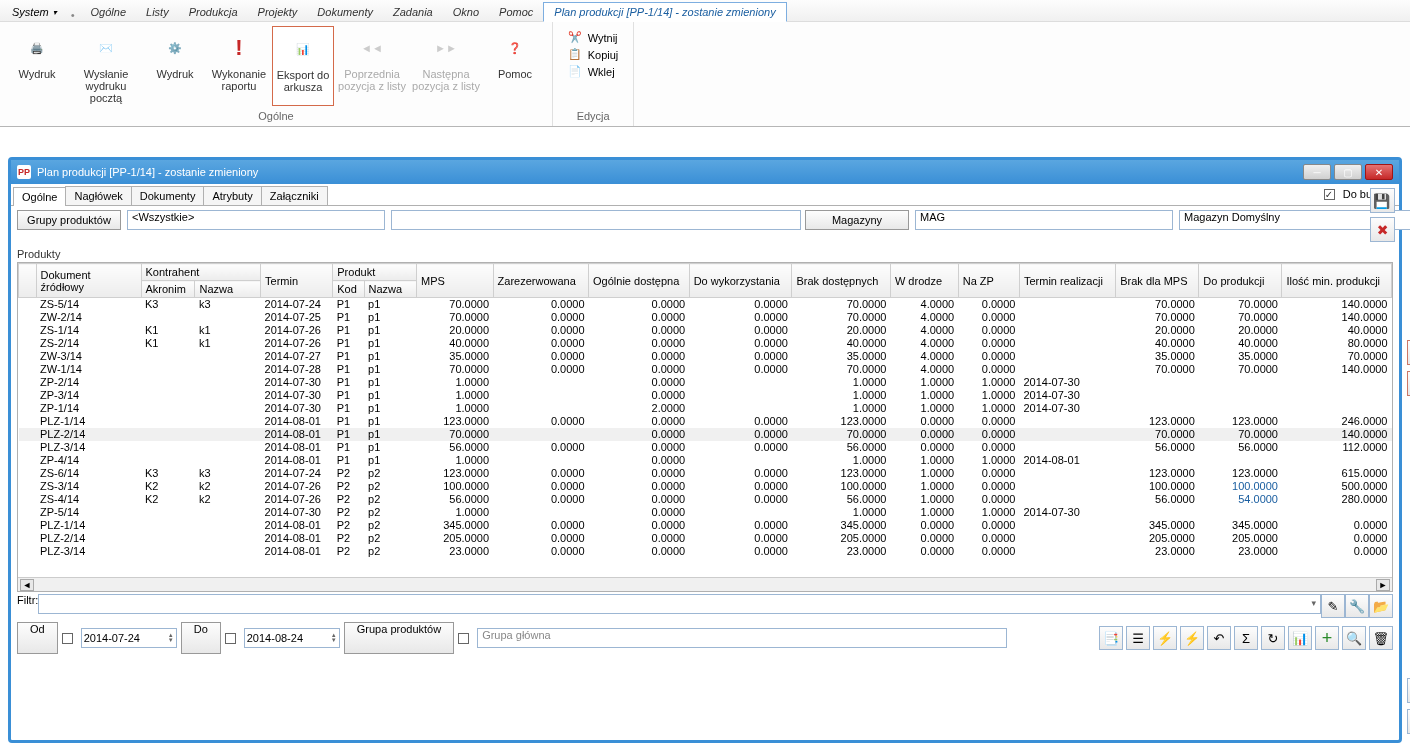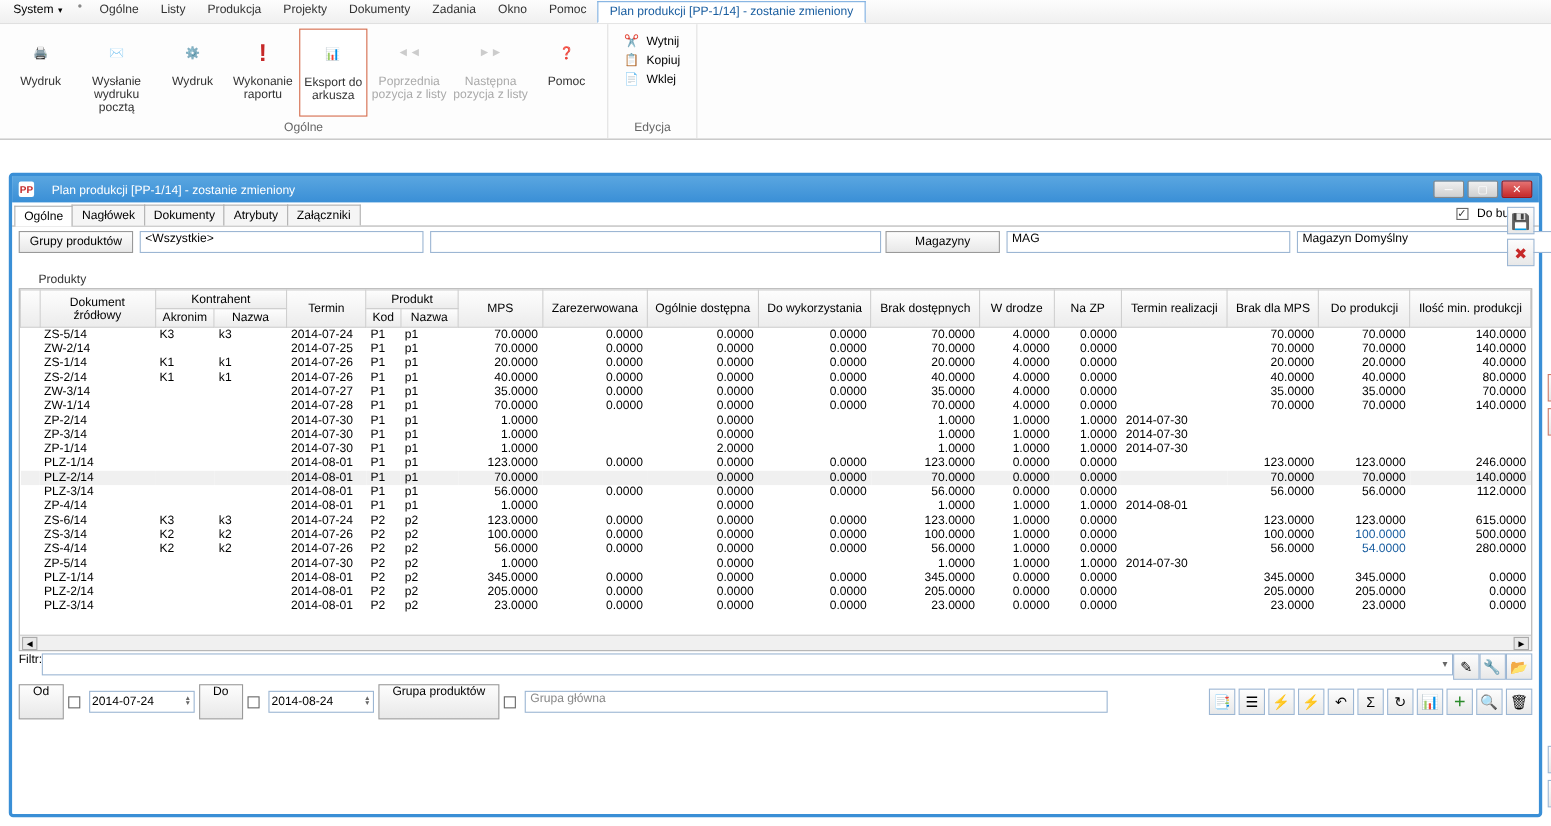--- a/index.html
+++ b/index.html
@@ -1,18 +1,18 @@
 <!DOCTYPE html>
 <html><head>
 <meta charset="utf-8">
 <style>
 * { box-sizing: border-box; margin: 0; padding: 0; font-family: Tahoma, Arial, sans-serif; font-size: 11px; }
 body { background: #fff; width: 1410px; height: 751px; overflow: hidden; }
 
-.menubar { display: flex; align-items: flex-start; height: 22px; background: linear-gradient(#fdfdfd,#f0f0f0); border-bottom: 1px solid #ddd; padding: 0 4px; gap:0; }
+.menubar { display: flex; align-items: flex-end; height: 22px; background: linear-gradient(#fdfdfd,#f0f0f0); border-bottom: 1px solid #ddd; padding: 0 4px; gap:0;font-style:italic; }
 .menubar .sys { font-weight: normal; padding: 3px 8px; display:flex; align-items:center; gap:4px;}
 .menubar .sep { color:#888; margin:0 6px;}
 .menubar .tab { padding: 3px 10px; color:#333; }
 .menubar .tab.active { border:1px solid #7daee0; border-bottom:1px solid #fff; background:#fff; color:#1a5ea0; position:relative; top:1px;}
 
 .ribbon { height: 105px; background:#fdfdfd; border-bottom:1px solid #b6b6b6; display:flex; }
 .rgroup { border-right:1px solid #e0e0e0; padding:4px 6px 0 6px; display:flex; flex-direction:column; justify-content:space-between;}
 .rgroup .items { display:flex; gap:2px;}
 .ritem { display:flex; flex-direction:column; align-items:center; justify-content:flex-start; width:62px; text-align:center; padding:2px; cursor:pointer;}
 .ritem.wide{width:72px}
@@ -47,28 +47,28 @@
 .chk.checked::after{content:"✓";font-size:10px;position:relative;top:-2px;left:0;color:#333}
 .smallbtn{height:32px;border:1px solid #999;background:linear-gradient(#fdfdfd,#e8e8e8);padding:0 12px;cursor:pointer}
 .date-input{width:84px;height:20px;border:1px solid #9cb6d3;padding:0 2px;background:#fff;display:flex;align-items:center;justify-content:space-between;font-size:11px}
 .date-input .spin{display:flex;flex-direction:column;font-size:6px;line-height:5px;color:#666}
 
 .sidebtns{position:absolute;right:4px;top:28px;display:flex;flex-direction:column;gap:4px}
 .sidebtns2{position:absolute;right:-33px;top:180px;display:flex;flex-direction:column;gap:6px}
 .iconbtn{width:25px;height:25px;border:1px solid #9cb6d3;background:linear-gradient(#fdfdfd,#e8e8e8);display:flex;align-items:center;justify-content:center;font-size:14px;cursor:pointer}
 .iconbtn.red{border-color:#cc7766}
 
-.section-label{padding:2px 24px;color:#333}
+.section-label{padding:2px 6px;color:#333}
 .subtabs{display:flex;padding:0 6px}
 .subtab{padding:3px 10px;border:1px solid #b0b0b0;background:#f5f5f5;cursor:pointer;margin-right:-1px}
 .subtab.active{background:#fff;border-bottom:1px solid #fff;position:relative;z-index:1}
 
 .grid-wrap{margin:0 6px;border:1px solid #b0b0b0;height:330px;overflow:hidden;position:relative}
 .grid{width:100%;border-collapse:collapse;font-size:11px}
-.grid th{background:linear-gradient(#fdfdfd,#ececec);border:1px solid #cfcfcf;padding:2px 4px;font-weight:normal;text-align:center;height:16px}
+.grid th{background:linear-gradient(#fdfdfd,#ececec);border:1px solid #cfcfcf;padding:2px 4px;font-weight:normal;text-align:left;height:16px}
 .grid td{border-bottom:1px solid transparent;padding:0 4px;height:13px;white-space:nowrap}
 .grid td.num{text-align:right}
 .grid tr.hlrow td{background:#f0f0f0}
 .blue-cell{color:#1a5ea0}
 .scroll-h{position:absolute;bottom:0;left:0;right:0;height:14px;background:#f0f0f0;border-top:1px solid #ccc;display:flex;align-items:center;padding:0 2px}
 .scroll-h .arrow{width:14px;height:12px;border:1px solid #aaa;background:#e8e8e8;text-align:center;font-size:9px;line-height:10px}
 
 .filter-row{display:flex;gap:0;padding:2px 6px}
 .filter-row .fin{flex:1;height:20px;border:1px solid #9cb6d3;background:#fff;padding:0 16px 0 4px;position:relative}
 .filter-row .fin::after{content:"▾";position:absolute;right:4px;top:3px;color:#666;font-size:9px}
@@ -154,21 +154,21 @@
           <span>📄</span>
           <span>Wklej</span>
         </div>
     </div>
     <div class="gname">Edycja</div>
   </div>
 </div>
 
 <div class="wnd">
   <div class="wnd-title">
-    <span style="display:flex;align-items:flex-end;gap:16px">
+    <span style="display:flex;align-items:center;gap:6px">
         <span style="width:14px;height:14px;background:#fff;color:#c62828;font-weight:bold;text-align:center;border-radius:2px;font-size:9px;line-height:14px">PP</span>
         <span>Plan produkcji [PP-1/14] - zostanie zmieniony</span>
       </span>
     <span class="tbtns">
       <span class="wbtn">─</span>
       <span class="wbtn">▢</span>
       <span class="wbtn close">✕</span>
     </span>
   </div>
 

